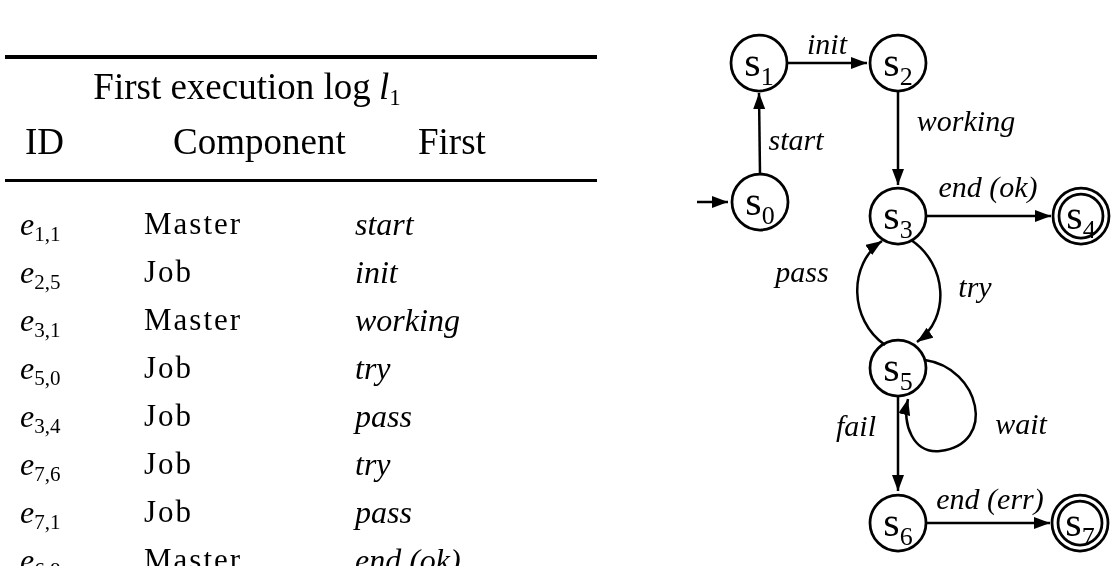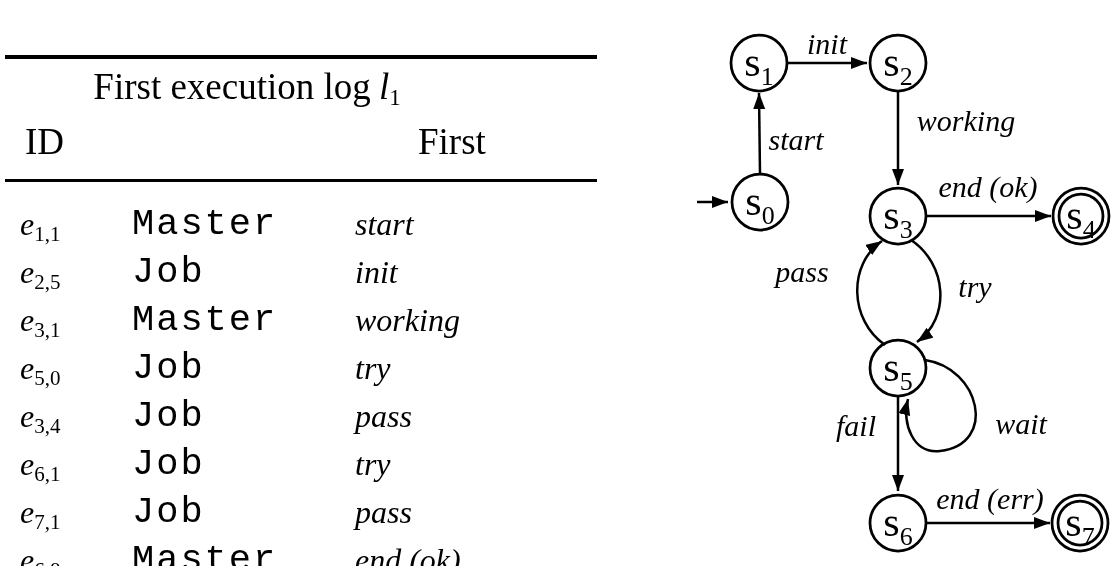--- a/index.html
+++ b/index.html
@@ -17,40 +17,41 @@
   sub{font-size:0.62em;vertical-align:-0.28em;line-height:0;}
   .thead{position:absolute;top:77px;left:0;width:620px;height:42px;font-size:37px;line-height:40px;}
   .thead span{position:absolute;top:0;white-space:nowrap;}
   .h-id{left:25px;}
   .h-comp{left:173px;}
   .h-event{left:418px;}
   .trow{position:absolute;left:0;width:620px;height:44px;line-height:38px;text-align:center;}
   .trow span{position:absolute;top:0;white-space:nowrap;}
   .cid{left:20px;font-style:italic;font-size:32px;}
   .cid sub{font-style:normal;font-size:21px;}
-  .ccomp{left:132px;font-family:Liberation Mono, monospace;font-size:37px;letter-spacing:2px;}
+  .ccomp{left:144px;font-family:Liberation Serif, serif;font-size:31px;letter-spacing:2px;}
   .cevent{left:355px;font-style:italic;font-size:32px;}
   
   .automaton{position:absolute;left:620px;top:0;width:492px;height:566px;}
   .automaton circle{fill:none;stroke:#000;stroke-width:2.75px;}
   .automaton path.edge{fill:none;stroke:#000;stroke-width:2.5px;}
   .slabel{font-family:"Liberation Serif", serif;font-size:42px;fill:#000;}
   .slabel .sub{font-size:26px;}
   .elabel{font-family:"Liberation Serif", serif;font-style:italic;font-size:30px;fill:#000;}
 </style>
 </head>
 <body>
 
 <div class="canvas">
 
   <div class="log-table">
     <div class="rule top"></div>
     <div class="ttitle"><span>First execution log</span><span class="mvar">l</span><sub>1</sub></div>
     <div class="thead">
       <span class="h-id">ID</span>
+      <span class="h-comp">Component</span>
       <span class="h-event">First</span>
     </div>
     <div class="rule mid"></div>
 
     <div class="trow" style="top:160px">
       <span class="cid"><i>e</i><sub>1,1</sub></span>
       <span class="ccomp">Master</span>
       <span class="cevent">start</span>
     </div>
     <div class="trow" style="top:208px">
@@ -67,21 +68,21 @@
       <span class="cid"><i>e</i><sub>5,0</sub></span>
       <span class="ccomp">Job</span>
       <span class="cevent">try</span>
     </div>
     <div class="trow" style="top:352px">
       <span class="cid"><i>e</i><sub>3,4</sub></span>
       <span class="ccomp">Job</span>
       <span class="cevent">pass</span>
     </div>
     <div class="trow" style="top:400px">
-      <span class="cid"><i>e</i><sub>6,1</sub></span>
+      <span class="cid"><i>e</i><sub>7,6</sub></span>
       <span class="ccomp">Job</span>
       <span class="cevent">try</span>
     </div>
     <div class="trow" style="top:448px">
       <span class="cid"><i>e</i><sub>7,1</sub></span>
       <span class="ccomp">Job</span>
       <span class="cevent">pass</span>
     </div>
     <div class="trow" style="top:496px">
       <span class="cid"><i>e</i><sub>6,8</sub></span>

